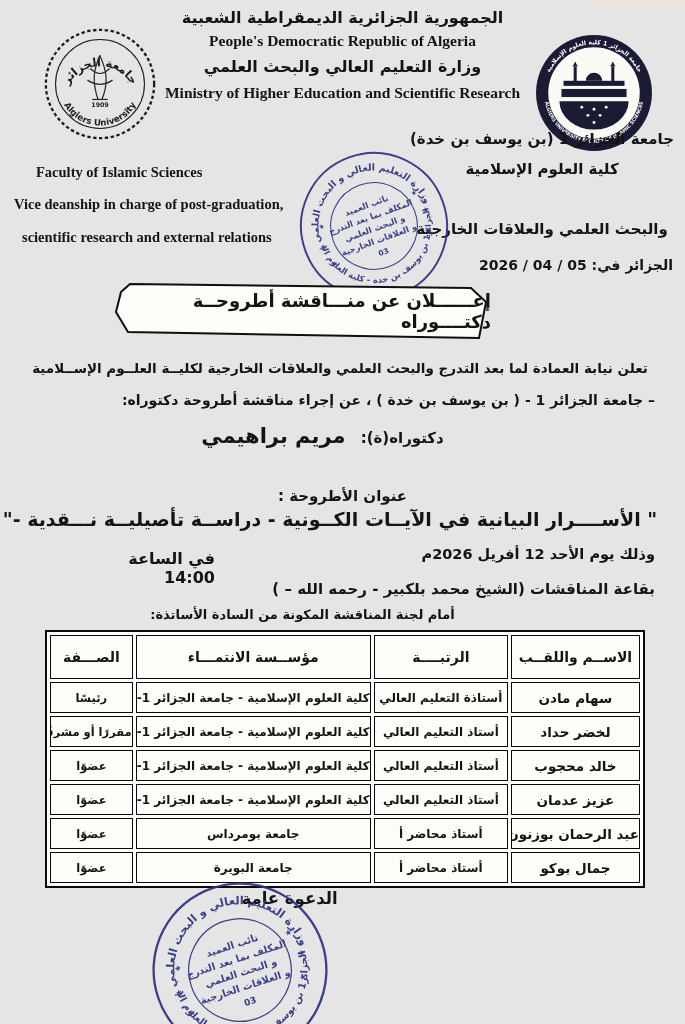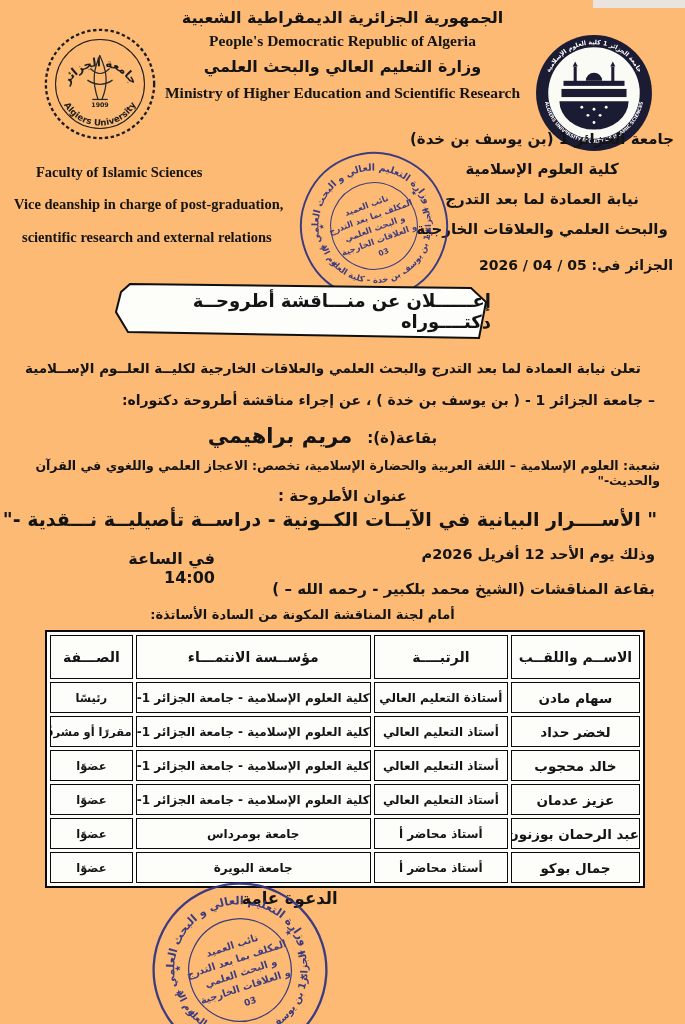--- a/index.html
+++ b/index.html
@@ -1,19 +1,19 @@
 <!DOCTYPE html>
 <html><head>
 <meta charset="utf-8">
 <style>
   * { margin:0; padding:0; box-sizing:border-box; }
   html,body { background:#9a9a9a; }
   .page {
     position:relative; width:685px; height:1024px; margin:0 auto;
-    background:#fdba74; color:#141414; overflow:hidden;
+    background:#e5e5e5; color:#141414; overflow:hidden;
     font-family:"DejaVu Sans", sans-serif;
   }
   .abs { position:absolute; }
   .rtl { direction:rtl; unicode-bidi:plaintext; }
   .b { font-weight:bold; }
   .ctr { text-align:center; }
 
   
   .hdr { left:0; right:0; text-align:center; font-weight:bold; }
   .hdr-ar { font-size:16px; }
@@ -129,21 +129,20 @@
       </g>
     </svg>
   </div>
 
   <div class="abs en-line" style="left:36px; top:164px;">Faculty of Islamic Sciences</div>
   <div class="abs en-line" style="left:14px; top:196px;">Vice deanship in charge of post-graduation,</div>
   <div class="abs en-line" style="left:22px; top:229px;">scientific research and external relations</div>
 
   <div class="abs ar-line" style="right:8px; top:130px;">جامعة الجزائر 1 (بن يوسف بن خدة)</div>
   <div class="abs ar-line" style="right:8px; top:160px;">كلية العلوم الإسلامية</div>
-  <div class="abs ar-line" style="right:8px; top:190px;">نيابة العمادة لما بعد التدرج</div>
   <div class="abs ar-line" style="right:8px; top:220px;">والبحث العلمي والعلاقات الخارجية</div>
 
   <div class="abs rtl b" style="right:12px; top:257px; width:230px; text-align:right; font-size:14px;">الجزائر في:  05  /  04  /  2026</div>
 
   <div class="abs stamp" style="left:298px; top:150px; width:152px; height:152px; transform:rotate(-20deg);">
     <svg viewBox="0 0 200 200">
       <defs>
         <path id="st1-top" d="M 27,100 A 73,73 0 0 1 173,100" fill="none"></path>
         <path id="st1-bot" d="M 25,100 A 75,75 0 0 0 175,100" fill="none"></path>
       </defs>
@@ -165,29 +164,28 @@
     </svg>
   </div>
 
   <div class="abs banner-box">
     <svg width="378" height="60" viewBox="0 0 378 60">
       <polygon points="17,3 358,7 373,21 366,57 15,51 3,31 8,11" fill="#fdfdfa" stroke="#0f0f0f" stroke-width="2"></polygon>
     </svg>
     <div class="banner-title">إعــــــلان عن منـــاقشة أطروحــة دكتــــوراه</div>
   </div>
 
-  <div class="abs body-line" style="right:30px; top:360px; width:630px; text-align:left; font-size:13.5px;">تعلن نيابة العمادة لما بعد التدرج والبحث العلمي والعلاقات الخارجية لكليــة العلــوم الإســلامية</div>
+  <div class="abs body-line" style="right:30px; top:360px; width:630px; text-align:center; font-size:13.5px;">تعلن نيابة العمادة لما بعد التدرج والبحث العلمي والعلاقات الخارجية لكليــة العلــوم الإســلامية</div>
   <div class="abs body-line" style="right:30px; top:392px; width:630px; text-align:right; font-size:14px;">– جامعة الجزائر 1 - ( بن يوسف بن خدة ) ، عن إجراء مناقشة أطروحة دكتوراه:</div>
 
   <div class="abs rtl ctr" style="left:0; top:424px; width:645px;">
-    <span class="b" style="font-size:15px;">بقاعة(ة):</span>
+    <span class="b" style="font-size:15px;">دكتوراه(ة):</span>
     <span class="b" style="font-size:21px; margin-right:10px;">مريم براهيمي</span>
   </div>
 
-  <div class="abs body-line" style="right:25px; top:458px; width:640px; text-align:right; font-size:12.5px;">شعبة: العلوم الإسلامية – اللغة العربية والحضارة الإسلامية، تخصص: الاعجاز العلمي واللغوي في القرآن والحديث-"</div>
   <div class="abs body-line ctr" style="left:0; top:487px; width:685px; font-size:15px;">عنوان الأطروحة :</div>
   <div class="abs body-line ctr" style="left:0; top:508px; width:660px; font-size:19px;">" الأســــرار البيانية في الآيــات الكــونية - دراســة تأصيليــة نـــقدية  -"</div>
 
   <div class="abs body-line" style="right:30px; top:546px; text-align:right; font-size:14.5px;">وذلك يوم الأحد 12 أفريل 2026م</div>
   <div class="abs body-line" style="left:85px; top:549px; width:130px; text-align:right; font-size:16px;">في الساعة  14:00</div>
 
   <div class="abs body-line" style="right:30px; top:580px; text-align:left; font-size:15px;">بقاعة المناقشات (الشيخ محمد بلكبير - رحمه الله – )</div>
   <div class="abs body-line ctr" style="left:0; top:607px; width:579px; font-size:13px;margin-left:13px;">أمام لجنة المناقشة المكونة من السادة الأساتذة:</div>
 
   <table class="cmt-table abs" dir="rtl" style="left:45px; top:630px;">

